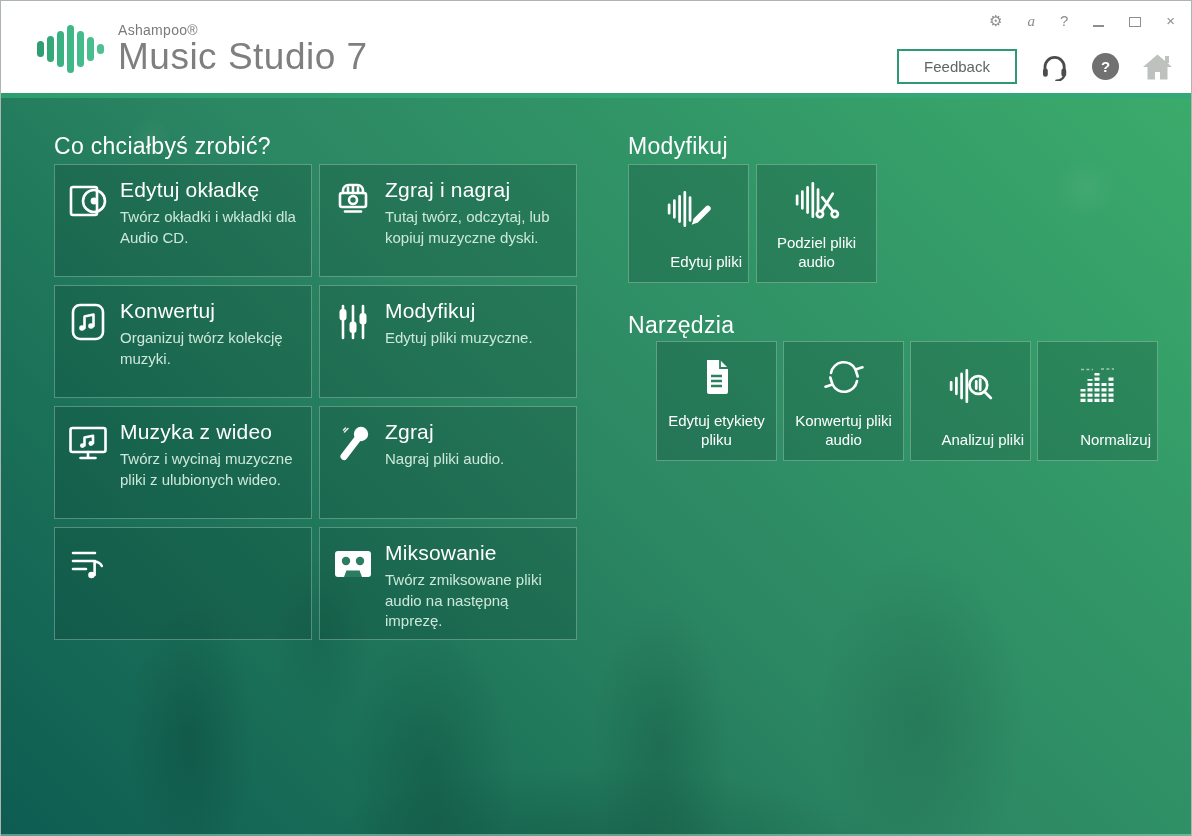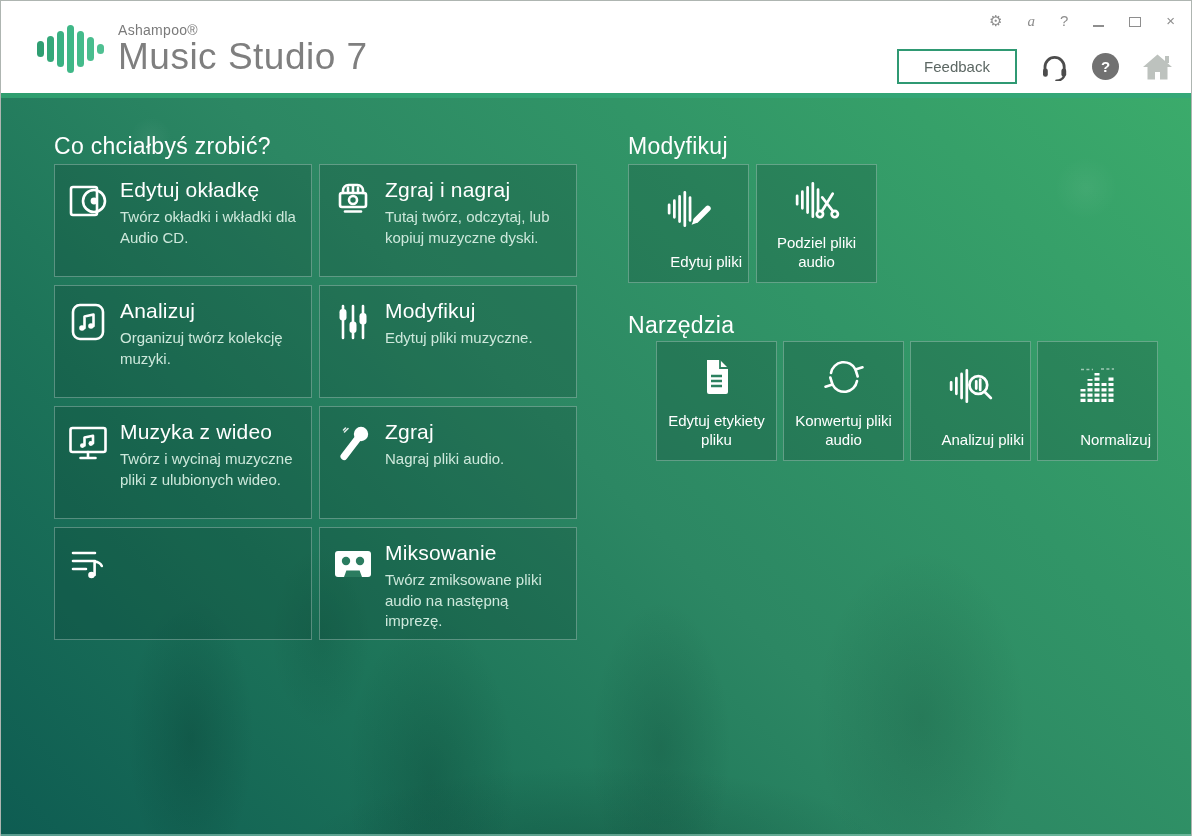--- a/index.html
+++ b/index.html
@@ -160,21 +160,21 @@
       </div>
 
       <div class="tile tile-big">
         <svg width="40" height="40" viewBox="0 0 40 40">
           <rect class="st" x="5" y="3" width="30" height="34" rx="7"></rect>
           <path class="st" d="M16.5 26 V14.5 l9 -2 V24" stroke-width="2.2"></path>
           <circle class="stf" cx="14" cy="26" r="2.8"></circle>
           <circle class="stf" cx="23" cy="24" r="2.8"></circle>
         </svg>
         <div>
-          <div class="t-title">Analizuj</div>
+          <div class="t-title">Konwertuj</div>
           <div class="t-sub">Organizuj twórz kolekcję muzyki.</div>
         </div>
       </div>
 
       <div class="tile tile-big">
         <svg width="40" height="40" viewBox="0 0 40 40">
           <path class="st" d="M10 4 v32 M20 4 v32 M30 4 v32" stroke-width="2.4"></path>
           <rect class="stf" x="6.5" y="7" width="7" height="11.5" rx="3.2"></rect>
           <rect class="stf" x="16.5" y="19.5" width="7" height="11.5" rx="3.2"></rect>
           <rect class="stf" x="26.5" y="11" width="7" height="11.5" rx="3.2"></rect>

